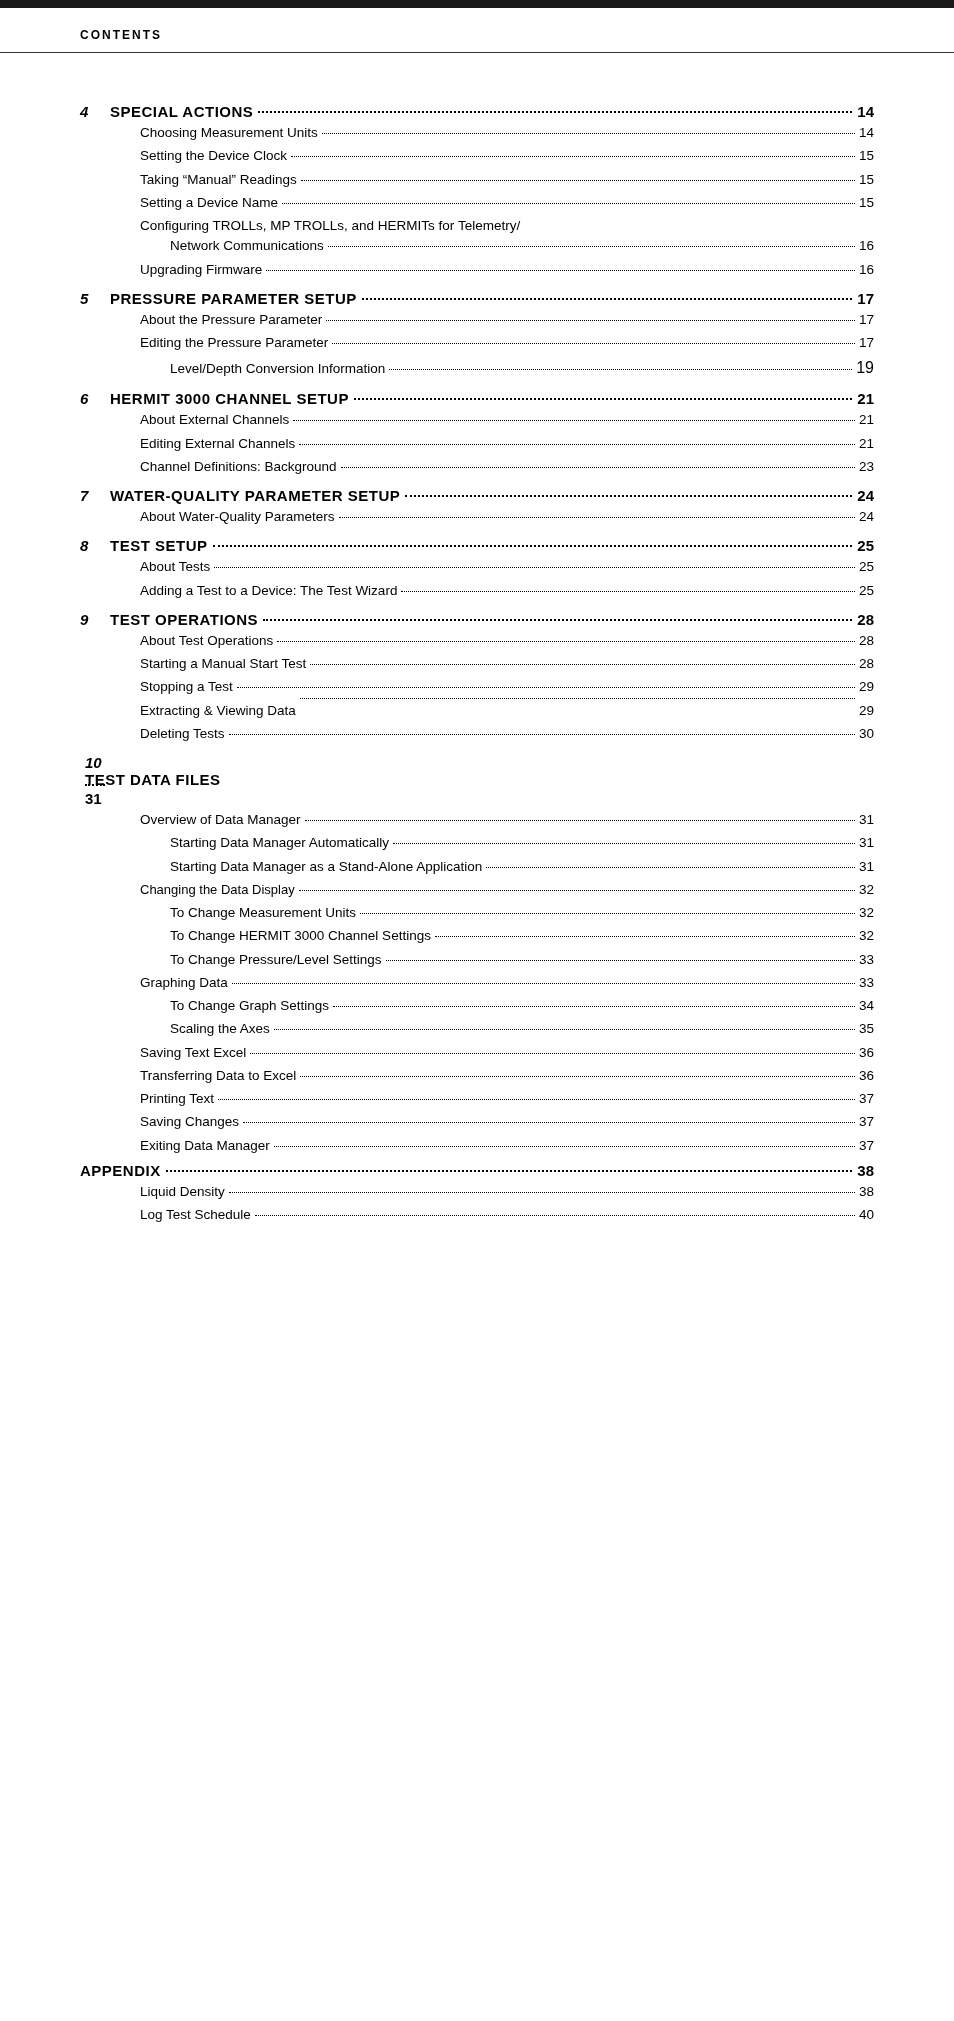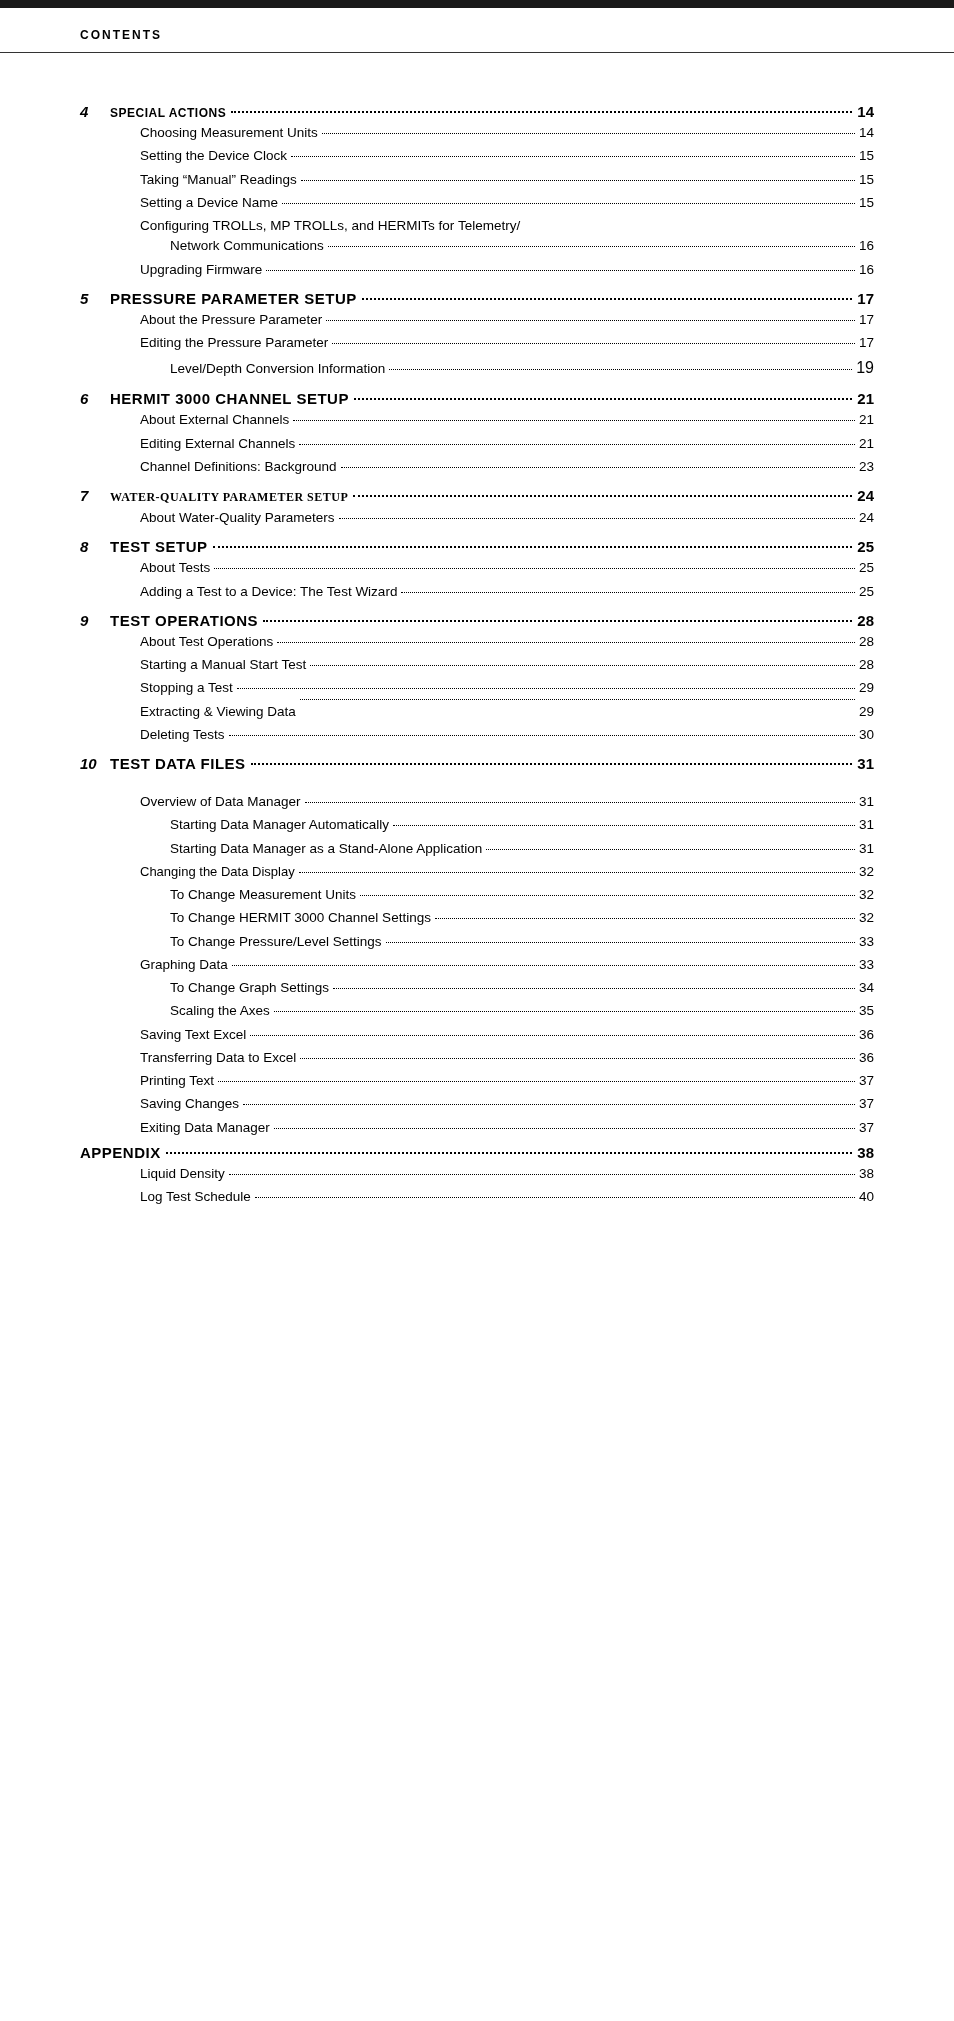--- a/index.html
+++ b/index.html
@@ -59,21 +59,21 @@
 
 <div class="page">
   <div class="top-bar"></div>
   <div class="header">
     <span class="header-label">CONTENTS</span>
   </div>
   <div class="content" id="toc-container">
   <div class="chapter-block">
         <div style="display: flex; align-items: baseline; margin-bottom: 3px; margin-top: 10px;">
           <span style="font-size: 15px; font-weight: 900; font-style: italic; min-width: 30px; display: inline-block;">4</span>
-          <span style="font-size: 12px; font-weight: 900; letter-spacing: 0.5px; white-space: nowrap;">SPECIAL ACTIONS</span>
+          <span style="font-size: 15px; font-weight: 900; letter-spacing: 0.5px; white-space: nowrap;">SPECIAL ACTIONS</span>
           <span style="flex: 1 1 0%; border-bottom: 2px dotted rgb(0, 0, 0); margin: 0px 5px; position: relative; top: -4px; min-width: 20px;"></span>
           <span style="font-size: 15px; font-weight: 900; white-space: nowrap;">14</span>
         </div>
         <div style="display: flex; align-items: baseline; margin-bottom: 3px; padding-left: 60px; line-height: 1.5;">
           <span style="font-size: 13.5px; white-space: nowrap;">Choosing Measurement Units</span>
           <span style="flex: 1 1 0%; border-bottom: 1px dotted rgb(0, 0, 0); margin: 0px 4px; position: relative; top: -3px; min-width: 20px;"></span>
           <span style="font-size: 13.5px; white-space: nowrap;">14</span>
         </div>
         <div style="display: flex; align-items: baseline; margin-bottom: 3px; padding-left: 60px; line-height: 1.5;">
           <span style="font-size: 13.5px; white-space: nowrap;">Setting the Device Clock</span>
@@ -146,21 +146,21 @@
         </div>
         <div style="display: flex; align-items: baseline; margin-bottom: 3px; padding-left: 60px; line-height: 1.5;">
           <span style="font-size: 13.5px; white-space: nowrap;">Channel Definitions: Background</span>
           <span style="flex: 1 1 0%; border-bottom: 1px dotted rgb(0, 0, 0); margin: 0px 4px; position: relative; top: -3px; min-width: 20px;"></span>
           <span style="font-size: 13.5px; white-space: nowrap;">23</span>
         </div>
       </div>
       <div class="chapter-block">
         <div style="display: flex; align-items: baseline; margin-bottom: 3px; margin-top: 10px;">
           <span style="font-size: 15px; font-weight: 900; font-style: italic; min-width: 30px; display: inline-block;">7</span>
-          <span style="font-size: 12px; font-weight: 900; letter-spacing: 0.5px; white-space: nowrap; font-family: Liberation Serif, serif;">WATER-QUALITY PARAMETER SETUP</span>
+          <span style="font-size: 15px; font-weight: 900; letter-spacing: 0.5px; white-space: nowrap;">WATER-QUALITY PARAMETER SETUP</span>
           <span style="flex: 1 1 0%; border-bottom: 2px dotted rgb(0, 0, 0); margin: 0px 5px; position: relative; top: -4px; min-width: 20px;"></span>
           <span style="font-size: 15px; font-weight: 900; white-space: nowrap;">24</span>
         </div>
         <div style="display: flex; align-items: baseline; margin-bottom: 3px; padding-left: 60px; line-height: 1.5;">
           <span style="font-size: 13.5px; white-space: nowrap;">About Water-Quality Parameters</span>
           <span style="flex: 1 1 0%; border-bottom: 1px dotted rgb(0, 0, 0); margin: 0px 4px; position: relative; top: -3px; min-width: 20px;"></span>
           <span style="font-size: 13.5px; white-space: nowrap;">24</span>
         </div>
       </div>
       <div class="chapter-block">
@@ -208,21 +208,21 @@
           <span style="flex: 1 1 0%; border-bottom: 1px dotted rgb(0, 0, 0); margin: 0px 4px; position: relative; top: -3px; min-width: 20px;"></span>
           <span style="font-size: 13.5px; white-space: nowrap;">29</span>
         </div>
         <div style="display: flex; align-items: baseline; margin-bottom: 3px; padding-left: 60px; line-height: 1.5;">
           <span style="font-size: 13.5px; white-space: nowrap;">Deleting Tests</span>
           <span style="flex: 1 1 0%; border-bottom: 1px dotted rgb(0, 0, 0); margin: 0px 4px; position: relative; top: -3px; min-width: 20px;"></span>
           <span style="font-size: 13.5px; white-space: nowrap;">30</span>
         </div>
       </div>
       <div class="chapter-block">
-        <div style="display: flex; align-items: baseline; margin-bottom: 20px; margin-top: 10px;">
+        <div style="display: flex; align-items: baseline; margin-bottom: 3px; margin-top: 10px; flex-direction: column;">
           <span style="font-size: 15px; font-weight: 900; font-style: italic; min-width: 30px; display: inline-block;">10</span>
           <span style="font-size: 15px; font-weight: 900; letter-spacing: 0.5px; white-space: nowrap;">TEST DATA FILES</span>
           <span style="flex: 1 1 0%; border-bottom: 2px dotted rgb(0, 0, 0); margin: 0px 5px; position: relative; top: -4px; min-width: 20px;"></span>
           <span style="font-size: 15px; font-weight: 900; white-space: nowrap;">31</span>
         </div>
         <div style="display: flex; align-items: baseline; margin-bottom: 3px; padding-left: 60px; line-height: 1.5;">
           <span style="font-size: 13.5px; white-space: nowrap;">Overview of Data Manager</span>
           <span style="flex: 1 1 0%; border-bottom: 1px dotted rgb(0, 0, 0); margin: 0px 4px; position: relative; top: -3px; min-width: 20px;"></span>
           <span style="font-size: 13.5px; white-space: nowrap;">31</span>
         </div>

